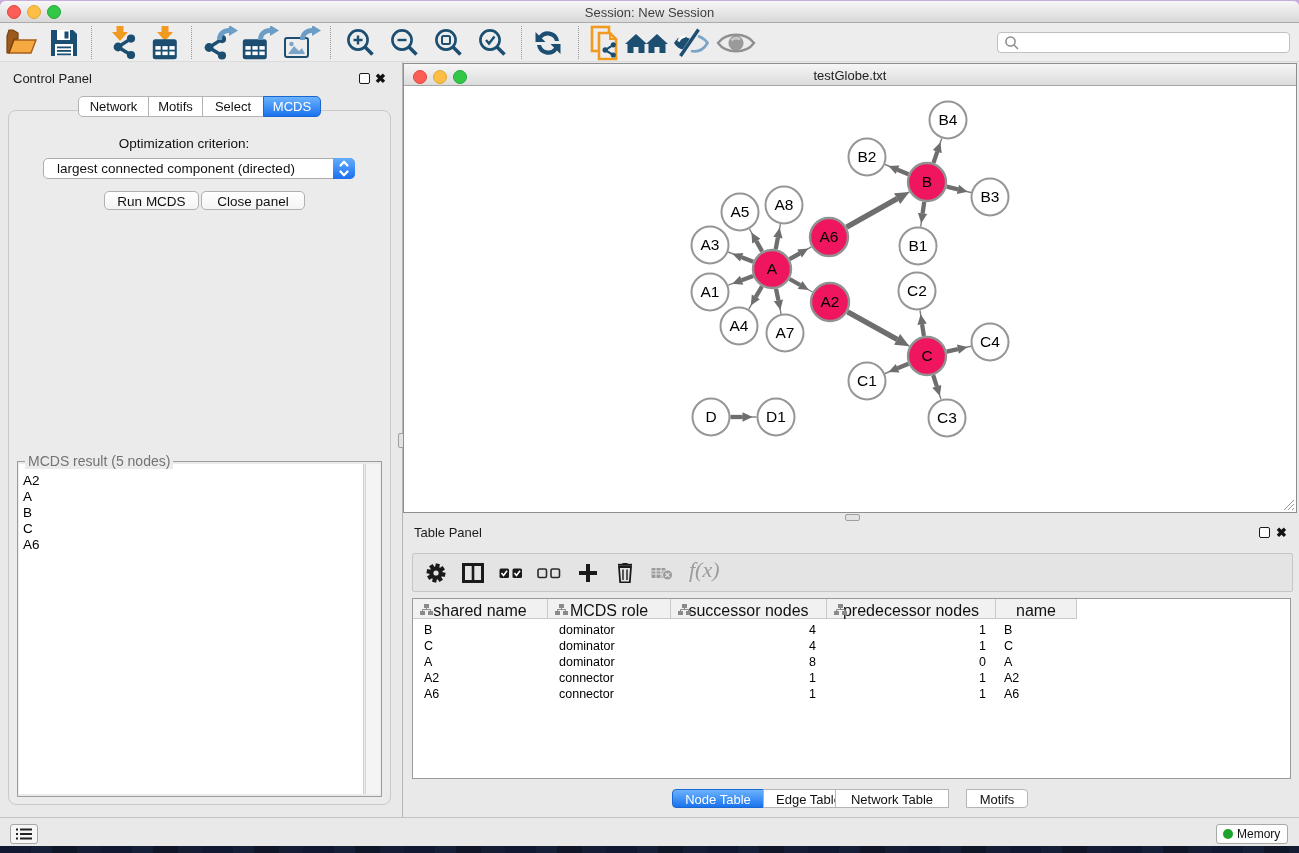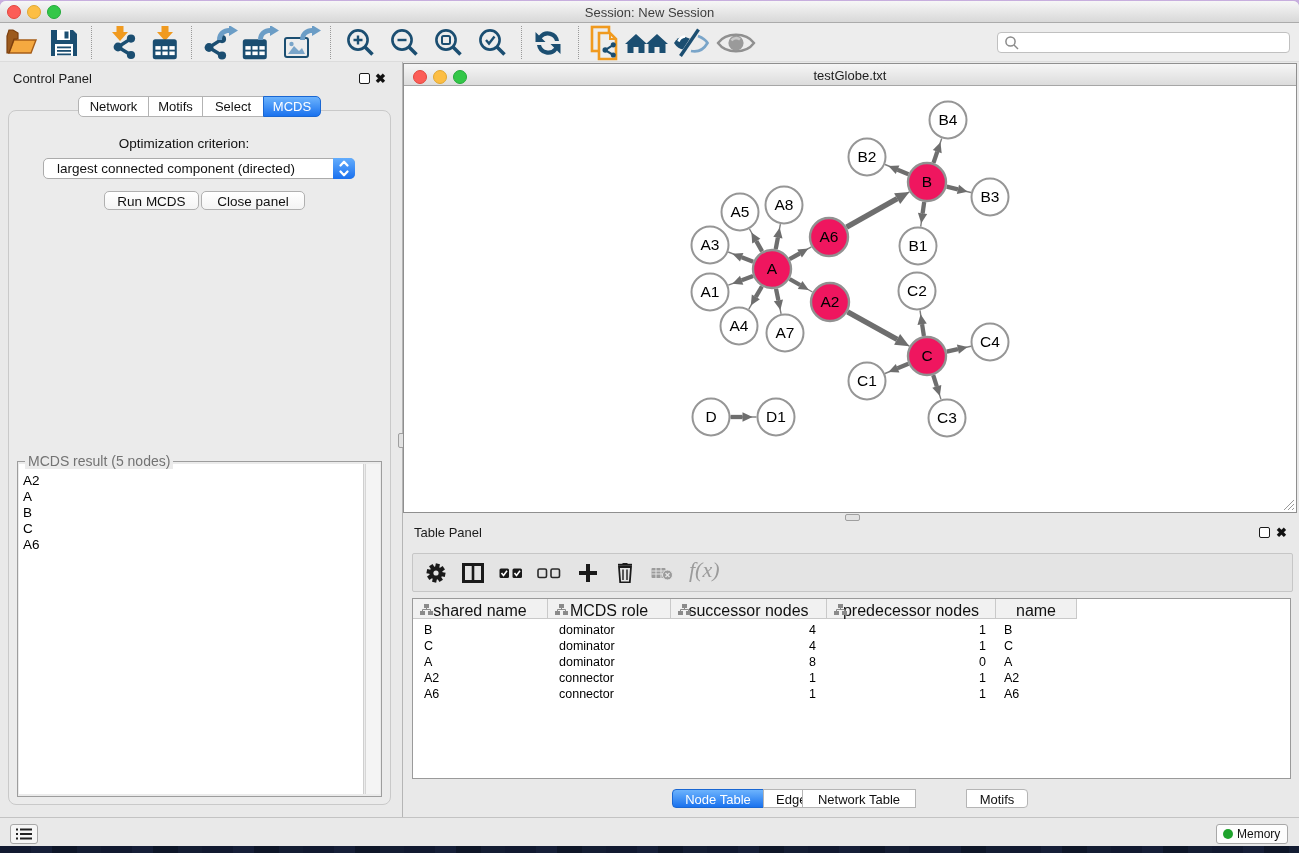--- a/index.html
+++ b/index.html
@@ -504,21 +504,21 @@
     <div class="td" style="left:414px;top:72px;width:159px;text-align:right;">1</div>
     <div class="td" style="left:591px;top:72px;">A2</div>
     <div class="td" style="left:11px;top:88px;">A6</div>
     <div class="td" style="left:146px;top:88px;">connector</div>
     <div class="td" style="left:258px;top:88px;width:145px;text-align:right;">1</div>
     <div class="td" style="left:414px;top:88px;width:159px;text-align:right;">1</div>
     <div class="td" style="left:591px;top:88px;">A6</div>
   </div>
 <div class="btab sel" style="left:672px;width:90px;border-radius:4px 0 0 4px;">Node Table</div>
 <div class="btab" style="left:763px;width:89px;">Edge Table</div>
-<div class="btab" style="left:802px;width:112px;">Network Table</div>
+<div class="btab" style="left:835px;width:112px;">Network Table</div>
 <div class="btab" style="left:966px;width:60px;border-radius:0 4px 4px 0;">Motifs</div>
 <div id="statusbar">
 <div id="listbtn">
       <svg class="abs" style="left:5px;top:3px" width="16" height="12" viewBox="0 0 16 12">
 <g fill="#222">
           <rect x="0" y="0.5" width="2" height="2"></rect>
           <rect x="4" y="0.5" width="12" height="2"></rect>
 <rect x="0" y="5" width="2" height="2"></rect>
           <rect x="4" y="5" width="12" height="2"></rect>
 <rect x="0" y="9.5" width="2" height="2"></rect>

